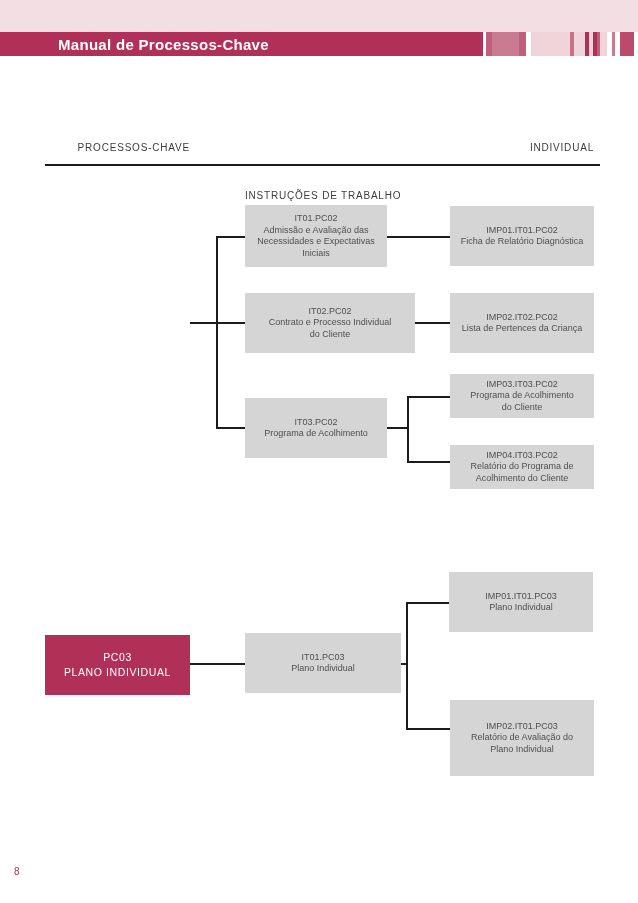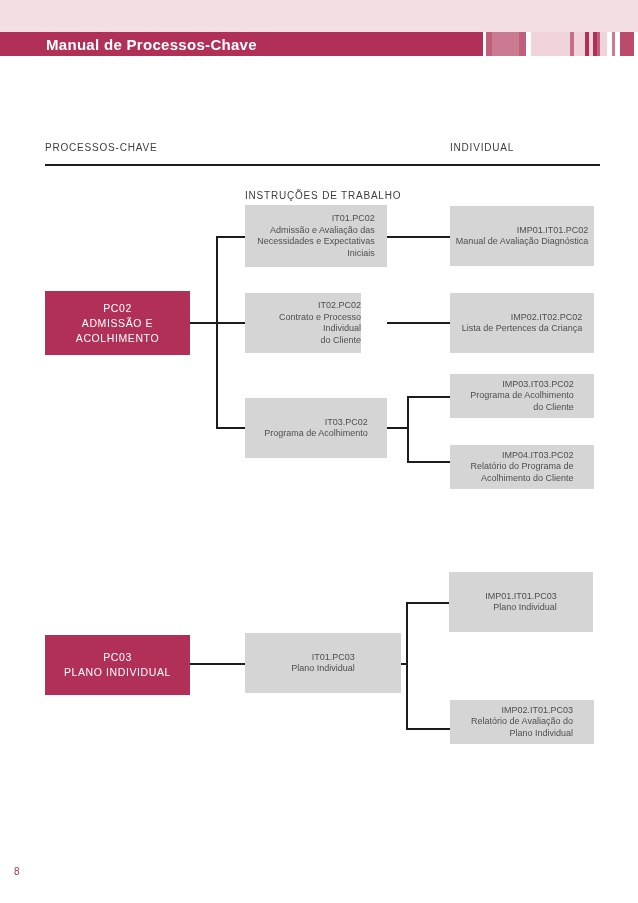--- a/index.html
+++ b/index.html
@@ -4,34 +4,34 @@
 <style>
   * { margin:0; padding:0; box-sizing:border-box; }
   html,body { background:#fff; }
   body { font-family:"Liberation Sans", sans-serif; }
   .page { position:relative; width:638px; height:903px; background:#ffffff; overflow:hidden; }
 
   
   .band { position:absolute; left:0; top:0; width:638px; height:32px; background:#f3dee3; }
   .header-bar { position:absolute; left:0; top:32px; width:638px; height:24px; display:flex; }
   .bar-main { width:483px; height:24px; background:#b13058; display:flex; align-items:center; }
-  .bar-title { color:#ffffff; font-size:15px; font-weight:600; letter-spacing:0.3px; padding-left:46px; white-space:nowrap; }
+  .bar-title { color:#ffffff; font-size:15px; font-weight:600; letter-spacing:0.3px; padding-left:58px; white-space:nowrap; }
   .stripes { display:flex; height:24px; }
   .stripe { height:24px; flex:0 0 auto; }
 
   
   .section-title { position:absolute; left:45px; top:95px; font-size:11px; letter-spacing:1.1px; color:#c04a68; white-space:nowrap; }
 
   
-  .col-header { position:absolute; top:142px; font-size:10px; letter-spacing:0.8px; color:#3c3c3c; text-align:left; white-space:nowrap; }
+  .col-header { position:absolute; top:142px; font-size:10px; letter-spacing:0.8px; color:#3c3c3c; text-align:right; white-space:nowrap; }
   .col-rule { position:absolute; left:45px; top:164px; width:555px; height:1.5px; background:#1c1c1c; }
 
   
   .gbox { position:absolute; background:#d5d5d5; display:flex; align-items:center; justify-content:center; text-align:center; }
-  .gbox .box-text { font-size:9px; line-height:11.5px; color:#4f4f4f; white-space:pre-line;text-align:right; }
+  .gbox .box-text { font-size:9px; line-height:11.5px; color:#4f4f4f; white-space:pre-line; }
   .pbox { position:absolute; background:#b13058; display:flex; align-items:center; justify-content:center; text-align:center; }
   .pbox .box-text { font-size:10.5px; line-height:15px; letter-spacing:0.6px; color:#ffffff; white-space:pre-line; }
 
   
   .hline, .vline { position:absolute; background:#1c1c1c; }
   .hline { height:1.5px; }
   .vline { width:1.5px; }
 
   
   .page-number { position:absolute; left:14px; top:866px; font-size:10px; color:#b13058; }
@@ -84,43 +84,38 @@
   <div class="vline" style="left:407px; top:396px; height:66px;"></div>
   <div class="hline" style="left:407px; top:396px; width:43px;"></div>
   <div class="hline" style="left:407px; top:461px; width:43px;"></div>
 
   <div class="hline" style="left:190px; top:663px; width:55px;"></div>
   <div class="hline" style="left:387px; top:663px; width:20px;"></div>
   <div class="vline" style="left:406px; top:602px; height:128px;"></div>
   <div class="hline" style="left:406px; top:602px; width:43px;"></div>
   <div class="hline" style="left:406px; top:728px; width:44px;"></div>
 
-  <div class="pbox" style="left:45px; top:291px; width:145px; height:64px;">
-    <div class="box-text">PC02
-ADMISSÃO E
-ACOLHIMENTO</div>
-  </div>
   <div class="gbox" style="left:245px; top:205px; width:142px; height:62px;">
     <div class="box-text">IT01.PC02
 Admissão e Avaliação das
 Necessidades e Expectativas
 Iniciais</div>
   </div>
-  <div class="gbox" style="left:245px; top:293px; width:116px; height:60px;">
+  <div class="gbox" style="left:245px; top:293px; width:170px; height:60px;">
     <div class="box-text">IT02.PC02
 Contrato e Processo Individual
 do Cliente</div>
   </div>
   <div class="gbox" style="left:245px; top:398px; width:142px; height:60px;">
     <div class="box-text">IT03.PC02
 Programa de Acolhimento</div>
   </div>
   <div class="gbox" style="left:450px; top:206px; width:144px; height:60px;">
     <div class="box-text">IMP01.IT01.PC02
-Manual de Avaliação Diagnóstica</div>
+Ficha de Relatório Diagnóstica</div>
   </div>
   <div class="gbox" style="left:450px; top:293px; width:144px; height:60px;">
     <div class="box-text">IMP02.IT02.PC02
 Lista de Pertences da Criança</div>
   </div>
   <div class="gbox" style="left:450px; top:374px; width:144px; height:44px;">
     <div class="box-text">IMP03.IT03.PC02
 Programa de Acolhimento
 do Cliente</div>
   </div>
@@ -135,21 +130,21 @@
 PLANO INDIVIDUAL</div>
   </div>
   <div class="gbox" style="left:245px; top:633px; width:156px; height:60px;">
     <div class="box-text">IT01.PC03
 Plano Individual</div>
   </div>
   <div class="gbox" style="left:449px; top:572px; width:144px; height:60px;">
     <div class="box-text">IMP01.IT01.PC03
 Plano Individual</div>
   </div>
-  <div class="gbox" style="left:450px; top:700px; width:144px; height:44px;">
+  <div class="gbox" style="left:450px; top:700px; width:144px; height:76px;">
     <div class="box-text">IMP02.IT01.PC03
 Relatório de Avaliação do
 Plano Individual</div>
   </div>
 
   <div class="page-number">8</div>
 
 </div>
 
 </body></html>

